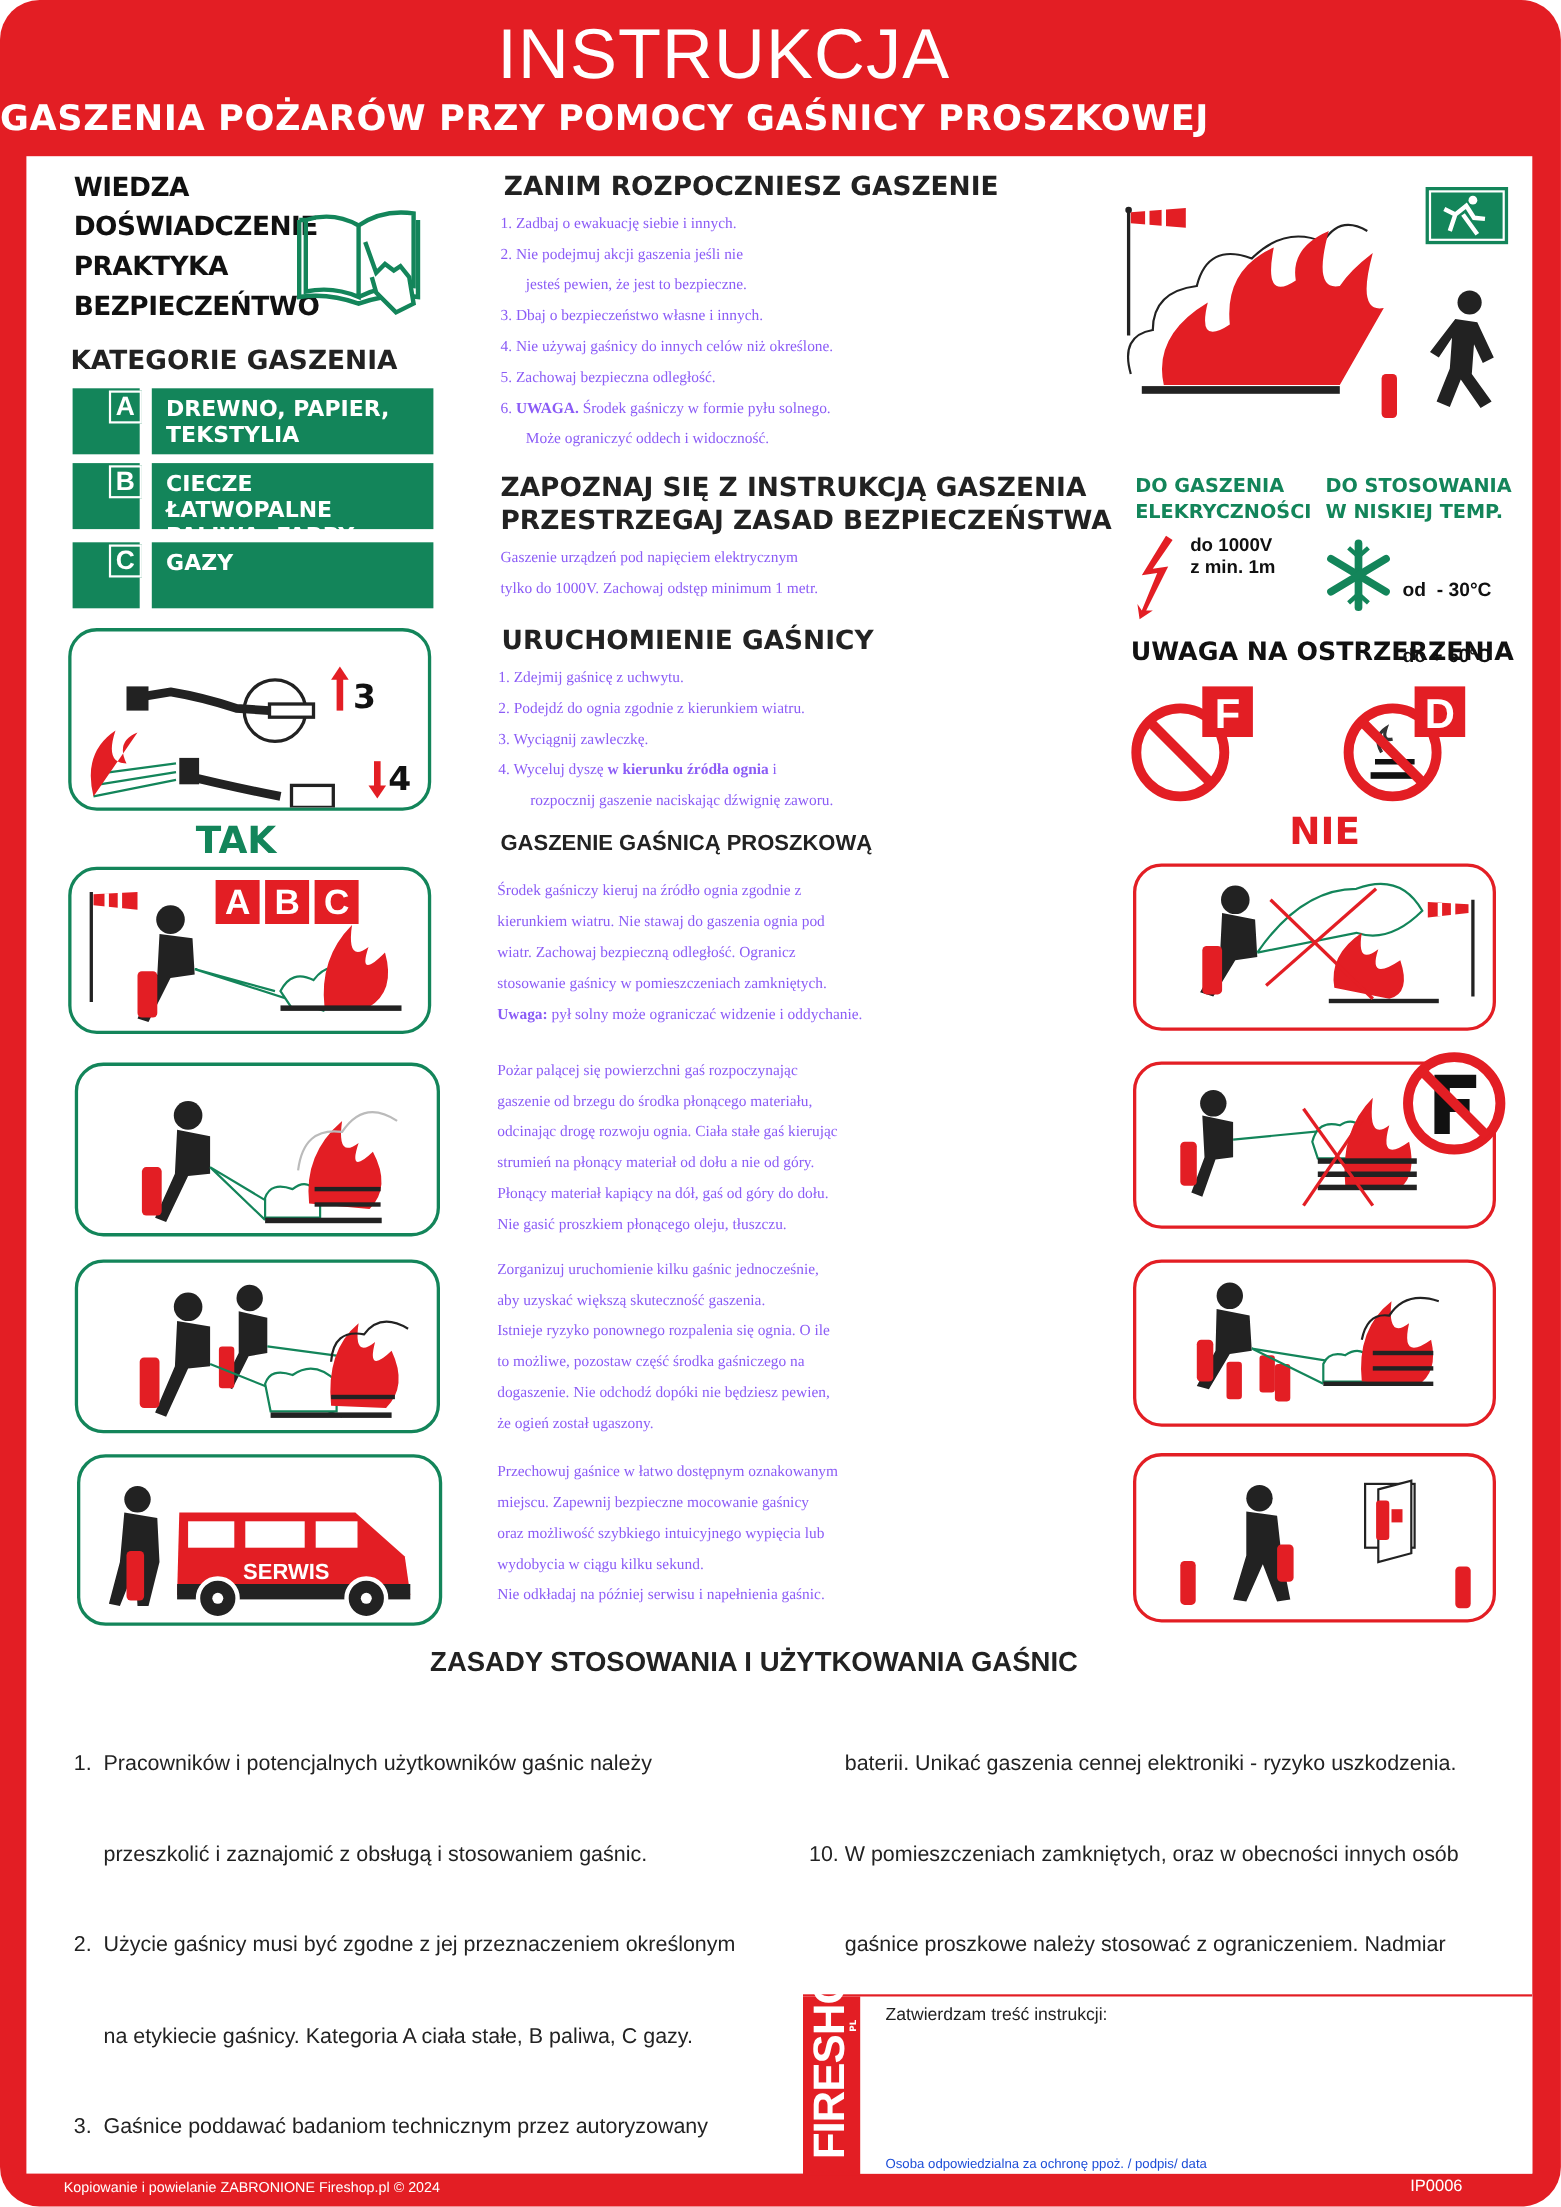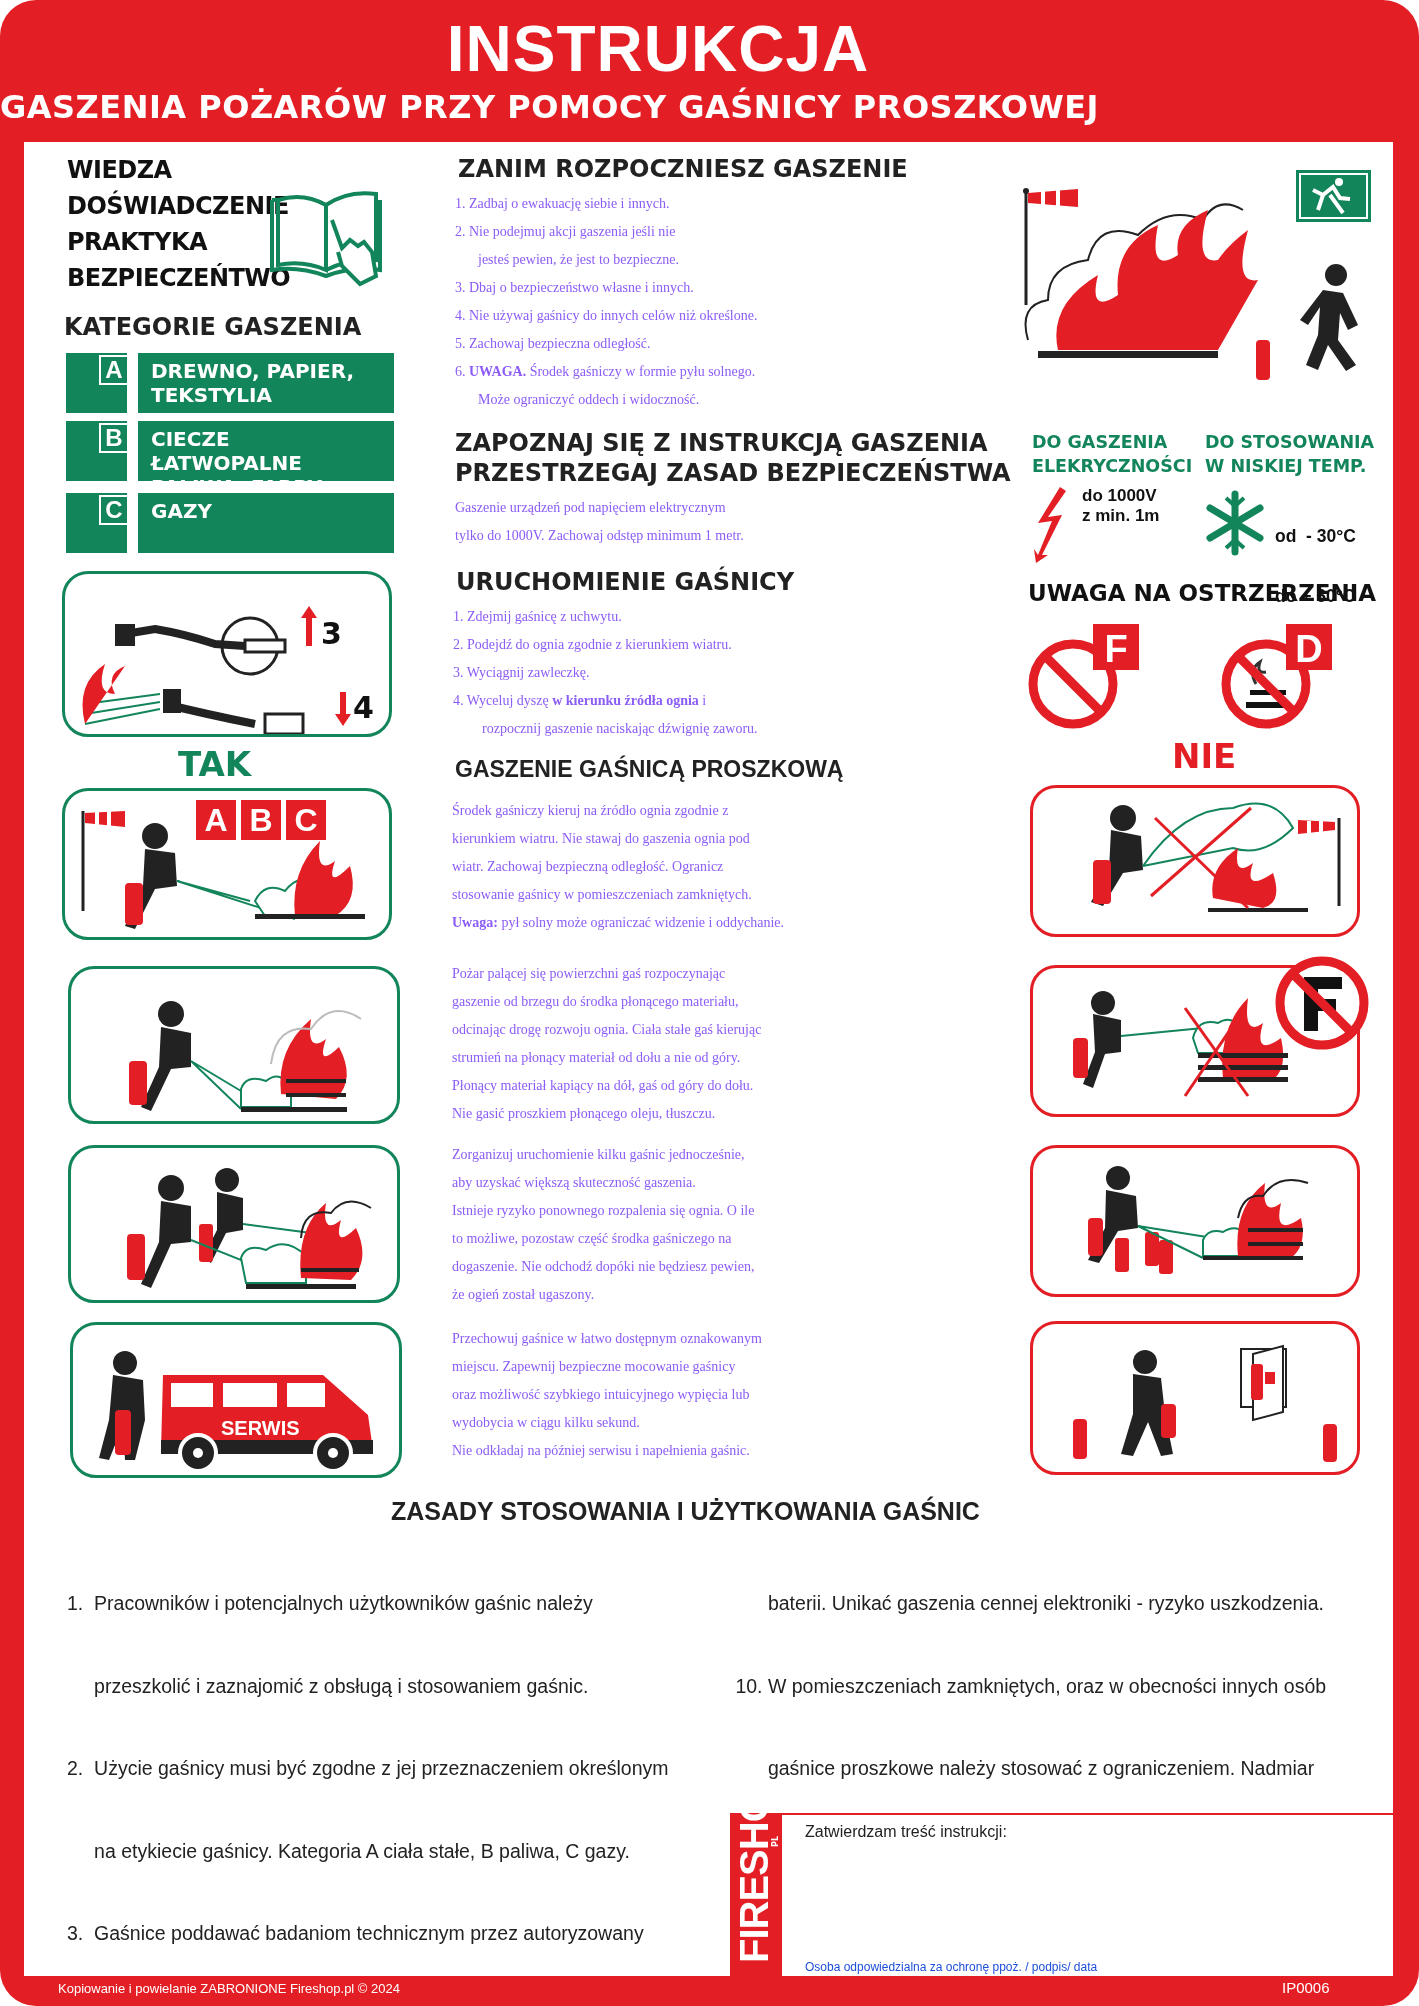--- a/index.html
+++ b/index.html
@@ -1,19 +1,19 @@
 <!DOCTYPE html>
 <html><head>
 <meta charset="utf-8">
 <style>
   *{box-sizing:border-box;margin:0;padding:0}
   body{width:1419px;height:2006px;background:#fff;font-family:"DejaVu Sans","Liberation Sans",sans-serif;color:#222;overflow:hidden}
   .poster{position:absolute;left:0;top:0;width:1419px;height:2006px;background:#e31e24;border-radius:36px}
   .inner{position:absolute;left:24px;top:142px;width:1369px;height:1834px;background:#fff}
-  .title{position:absolute;left:0;top:12px;width:1316px;text-align:center;color:#fff;font-family:"Liberation Sans",sans-serif;font-weight:bold;font-size:64px;letter-spacing:1px}
+  .title{position:absolute;left:0;top:12px;width:1316px;text-align:center;color:#fff;font-family:"Liberation Sans",sans-serif;font-weight:normal;font-size:64px;letter-spacing:1px}
   .subtitle{position:absolute;left:0;top:88px;width:1419px;color:#fff;font-family:"DejaVu Sans",sans-serif;font-weight:bold;font-size:32px;letter-spacing:0.5px}
   .abs{position:absolute}
   .kws{left:67px;top:152px;font-family:"DejaVu Sans",sans-serif;font-weight:bold;font-size:24px;line-height:36px;color:#111;letter-spacing:-0.5px}
   .kat-h{left:64px;top:313px;font-size:27px;font-weight:bold;color:#111}
   .cat-row{position:absolute;left:66px;height:60px;display:flex;gap:11px}
   .cat-icon{width:61px;height:60px;background:#13855a;position:relative}
   .cat-letter{position:absolute;right:-2px;top:2px;width:30px;height:30px;background:#13855a;border:2px solid #fff;color:#fff;font-weight:bold;font-size:24px;text-align:center;line-height:26px;font-family:"Liberation Sans",sans-serif}
   .cat-label{width:256px;height:60px;background:#13855a;color:#fff;font-weight:bold;font-size:20px;line-height:24px;padding:6px 13px}
   .card{position:absolute;border:3px solid #13855a;border-radius:26px;background:#fff}
   .card.red{border-color:#e31e24}
@@ -186,21 +186,21 @@
 
 <div class="abs h2" style="left:456px;top:568px">URUCHOMIENIE GAŚNICY</div>
 <div class="abs body" style="left:453px;top:603px">
   <div>1.  Zdejmij gaśnicę z uchwytu.</div>
   <div>2.  Podejdź do ognia zgodnie z kierunkiem wiatru.</div>
   <div>3.  Wyciągnij zawleczkę.</div>
   <div><span>4.  Wyceluj dyszę </span><b>w kierunku źródła ognia</b><span> i</span></div>
   <div style="padding-left:29px">rozpocznij gaszenie naciskając dźwignię zaworu.</div>
 </div>
 
-<div class="abs h2" style="left:455px;top:756px;font-family:'Liberation Sans',sans-serif;font-size:23px">GASZENIE GAŚNICĄ PROSZKOWĄ</div>
+<div class="abs h2" style="left:455px;top:756px;font-family:'Liberation Sans',sans-serif;font-size:20px">GASZENIE GAŚNICĄ PROSZKOWĄ</div>
 <div class="abs body" style="left:452px;top:797px">
   <div>Środek gaśniczy kieruj na źródło ognia zgodnie z</div>
   <div>kierunkiem wiatru. Nie stawaj do gaszenia ognia pod</div>
   <div>wiatr. Zachowaj bezpieczną odległość. Ogranicz</div>
   <div>stosowanie gaśnicy w  pomieszczeniach zamkniętych.</div>
   <div><b>Uwaga:</b><span> pył solny może ograniczać widzenie i oddychanie.</span></div>
 </div>
 <div class="abs body" style="left:452px;top:960px">
   <div>Pożar palącej się powierzchni gaś rozpoczynając</div>
   <div>gaszenie od brzegu do środka płonącego materiału,</div>

